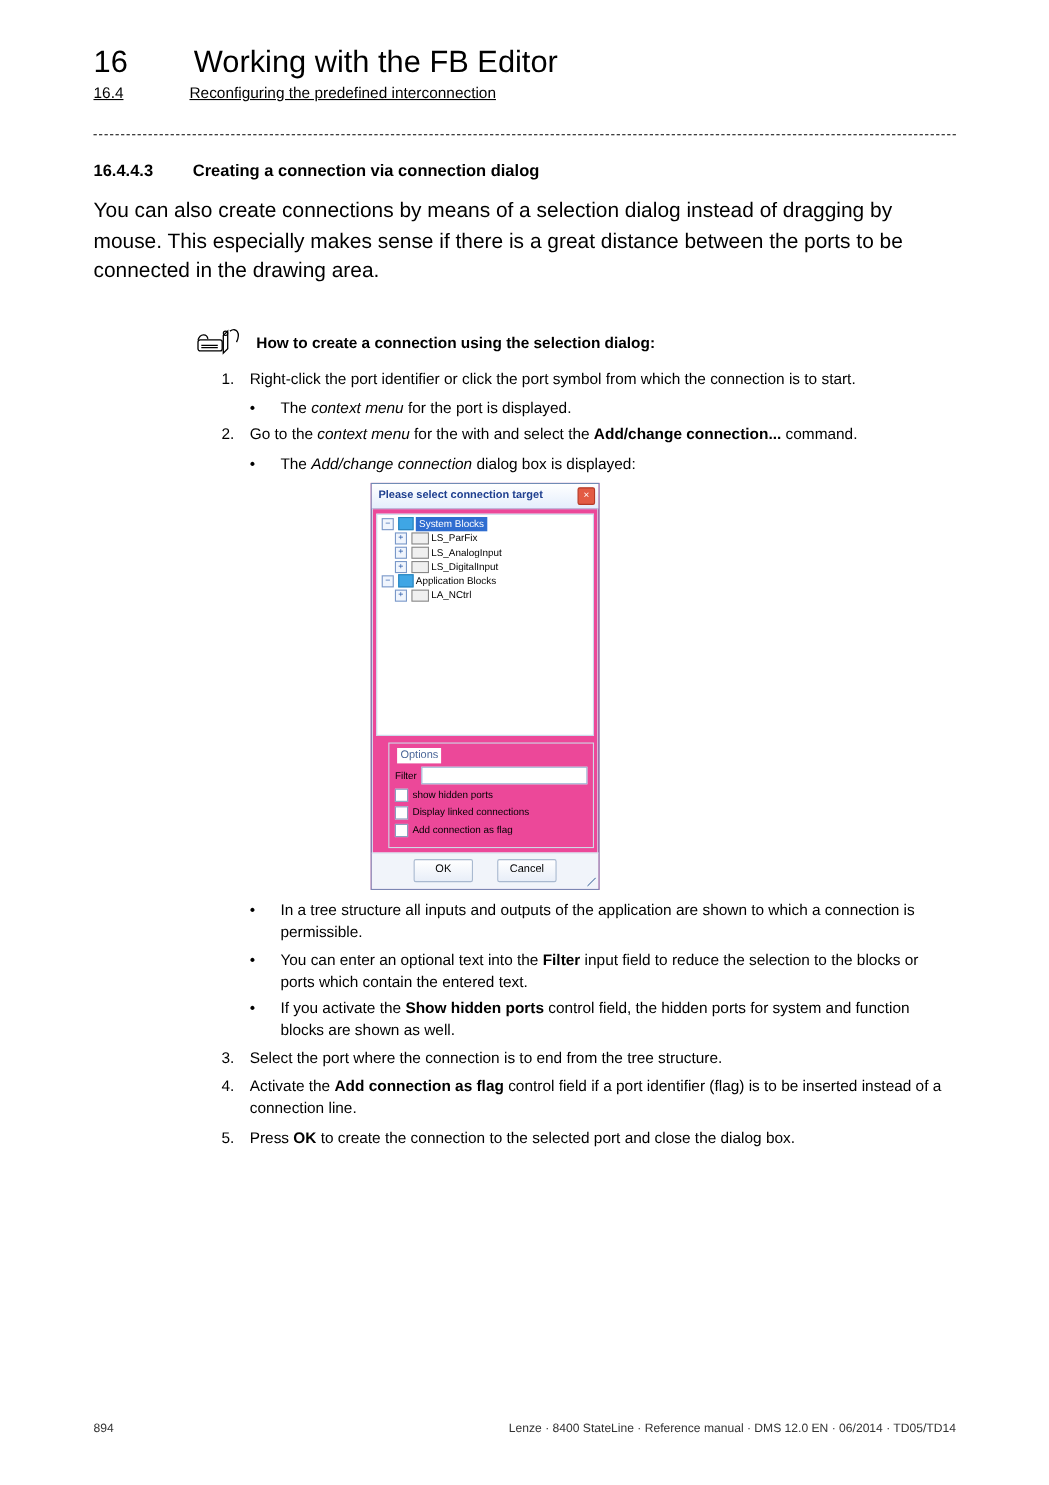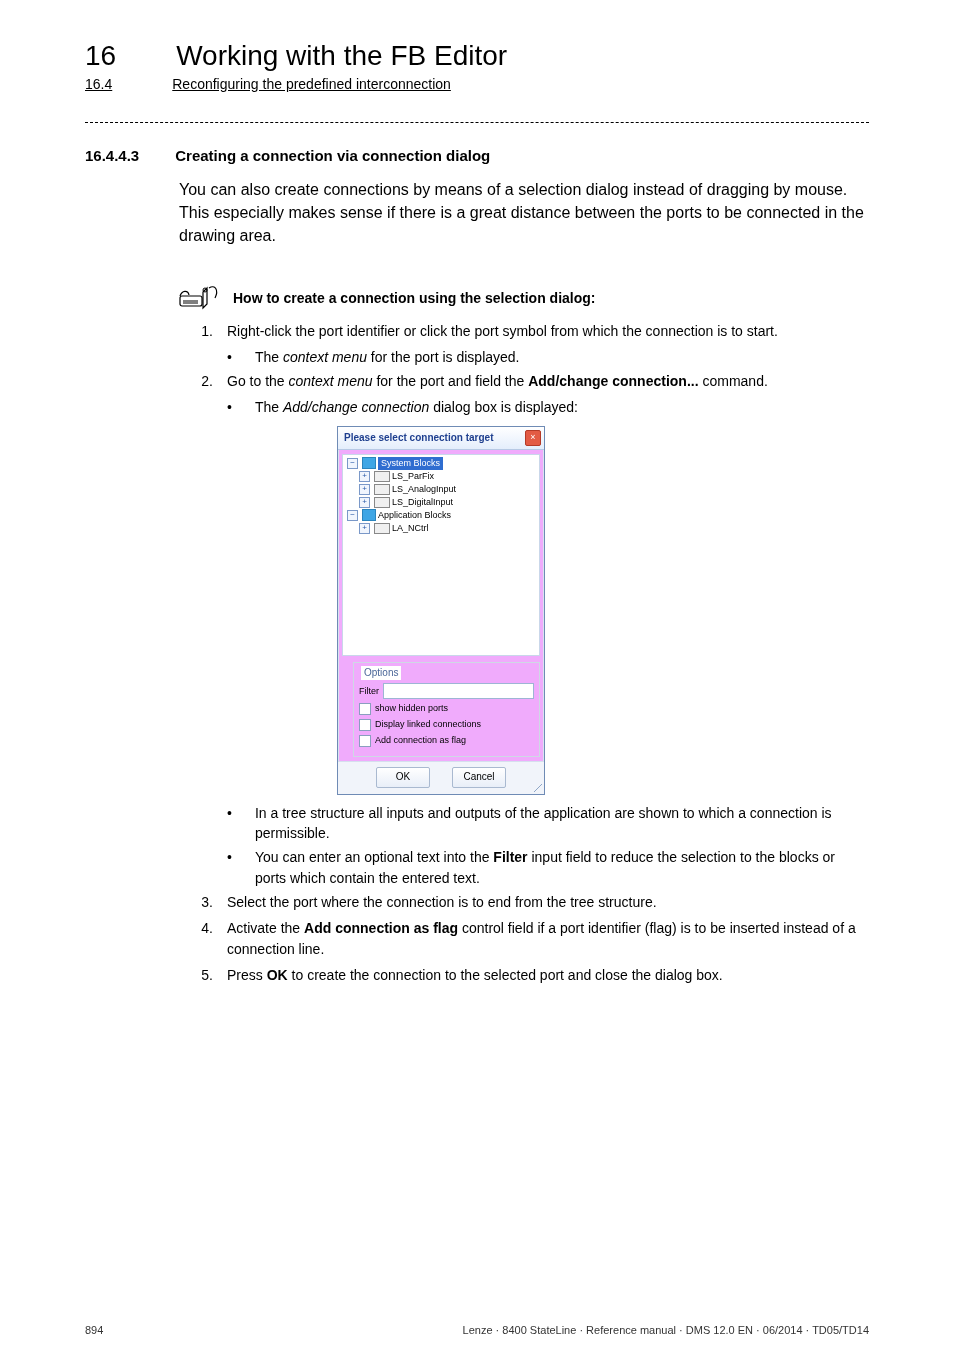--- a/index.html
+++ b/index.html
@@ -7,21 +7,21 @@
     padding: 0;
     font-family: "Segoe UI", Arial, sans-serif;
     background: #fff;
     color: #000;
     width: 954px;
     min-height: 1350px;
     box-sizing: border-box;
     position: relative;
   }
   .page {
-    padding: 40px 85px 14px 85px;
+    padding: 40px 85px 45px 85px;
     box-sizing: border-box;
     min-height: 1350px;
     display: flex;
     flex-direction: column;
   }
   .header-line1 {
     display: flex;
     align-items: baseline;
     gap: 60px;
   }
@@ -53,22 +53,21 @@
     height: 0;
   }
   .section-heading {
     display: flex;
     gap: 36px;
     font-weight: 700;
     font-size: 15px;
     margin-bottom: 14px;
   }
   .body-indent {
-    margin-left: 94px;
-    font-size: 16px;
+    font-size: 19px;
     line-height: 1.45;
   }
   .intro-para {
     margin-bottom: 14px;
   }
   .howto-row {
     display: flex;
     align-items: center;
     gap: 10px;
     margin-left: 94px;
@@ -120,21 +119,21 @@
   em.ui { font-style: italic; }
   .bold { font-weight: 700; }
 
   
   .dialog-wrap {
     margin: 8px 0 8px 142px;
   }
   .dialog {
     width: 206px;
     border: 1px solid #6f8bb5;
-    background: #f0abfc;
+    background: #ec4899;
     font-size: 9px;
     font-family: Tahoma, Arial, sans-serif;
     box-shadow: 0 0 0 1px #d9e3f1 inset;
   }
   .dialog-titlebar {
     display: flex;
     align-items: center;
     justify-content: space-between;
     background: linear-gradient(#fff,#e4eefc);
     border-bottom: 1px solid #b7c9e4;
@@ -304,21 +303,21 @@
     <div class="bullet">
       <span class="dot"></span>
       <span class="bt">
         <span>The </span><em class="ui">context menu</em><span> for the port is displayed.</span>
       </span>
     </div>
 
     <div class="step">
       <span class="num">2.</span>
       <span class="txt">
-        <span>Go to the </span><em class="ui">context menu</em><span> for the port and field the </span><span class="bold">Add/change connection...</span><span> command.</span>
+        <span>Go to the </span><em class="ui">context menu</em><span> for the with and select the </span><span class="bold">Add/change connection...</span><span> command.</span>
       </span>
     </div>
     <div class="bullet">
       <span class="dot"></span>
       <span class="bt">
         <span>The </span><em class="ui">Add/change connection</em><span> dialog box is displayed:</span>
       </span>
     </div>
 
     <div class="dialog-wrap">
@@ -389,20 +388,26 @@
     <div class="bullet">
       <span class="dot"></span>
       <span class="bt">In a tree structure all inputs and outputs of the application are shown to which a connection is permissible.</span>
     </div>
     <div class="bullet">
       <span class="dot"></span>
       <span class="bt">
         <span>You can enter an optional text into the </span><span class="bold">Filter</span><span> input field to reduce the selection to the blocks or ports which contain the entered text.</span>
       </span>
     </div>
+    <div class="bullet">
+      <span class="dot"></span>
+      <span class="bt">
+        <span>If you activate the </span><span class="bold">Show hidden ports</span><span> control field, the hidden ports for system and function blocks are shown as well.</span>
+      </span>
+    </div>
 
     <div class="step">
       <span class="num">3.</span>
       <span class="txt">Select the port where the connection is to end from the tree structure.</span>
     </div>
 
     <div class="step">
       <span class="num">4.</span>
       <span class="txt">
         <span>Activate the </span><span class="bold">Add connection as flag</span><span> control field if a port identifier (flag) is to be inserted instead of a connection line.</span>

